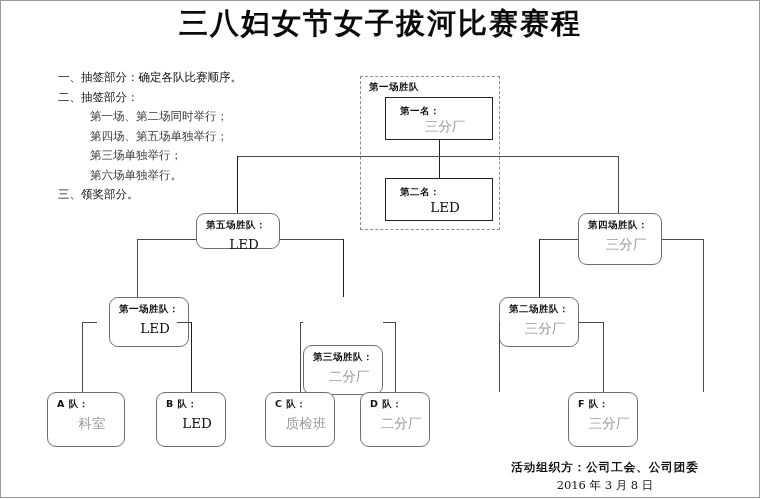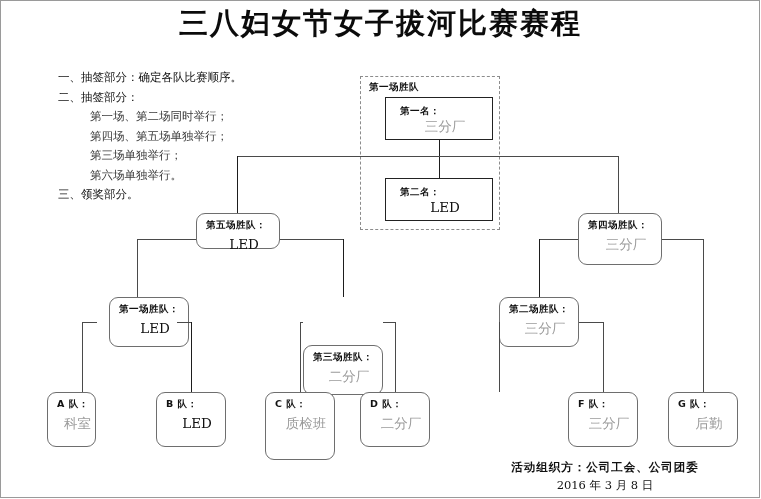--- a/index.html
+++ b/index.html
@@ -136,43 +136,39 @@
   <div class="ln lnh" style="left:137px;top:239px;width:59px;"></div>
   <div class="ln lnv" style="left:137px;top:239px;height:58px;"></div>
   <div class="ln lnh" style="left:280px;top:239px;width:63px;"></div>
   <div class="ln lnv dk" style="left:343px;top:239px;height:58px;"></div>
 
   <div class="ln lnh" style="left:539px;top:239px;width:39px;"></div>
   <div class="ln lnv dk" style="left:539px;top:239px;height:58px;"></div>
   <div class="ln lnh" style="left:662px;top:239px;width:41px;"></div>
   <div class="ln lnv" style="left:703px;top:239px;height:153px;"></div>
 
-  <div class="node" style="left:47px;top:392px;width:49px;height:55px;padding-left:37px;">
+  <div class="node" style="left:47px;top:392px;width:78px;height:55px;padding-left:37px;">
     <div class="lab">A 队：</div>
     <div class="val grey">科室</div>
   </div>
   <div class="node" style="left:156px;top:392px;width:70px;height:55px;">
     <div class="lab">B 队：</div>
     <div class="val dark">LED</div>
   </div>
-  <div class="node" style="left:265px;top:392px;width:70px;height:68px;">
+  <div class="node" style="left:265px;top:392px;width:70px;height:55px;">
     <div class="lab">C 队：</div>
     <div class="val grey">质检班</div>
   </div>
   <div class="node" style="left:360px;top:392px;width:70px;height:55px;">
     <div class="lab">D 队：</div>
     <div class="val grey">二分厂</div>
   </div>
   <div class="node" style="left:568px;top:392px;width:70px;height:55px;">
     <div class="lab">F 队：</div>
     <div class="val grey">三分厂</div>
-  </div>
-  <div class="node" style="left:668px;top:392px;width:70px;height:55px;">
-    <div class="lab">G 队：</div>
-    <div class="val grey">后勤</div>
   </div>
 
   <div class="ln lnh" style="left:82px;top:322px;width:15px;"></div>
   <div class="ln lnv" style="left:82px;top:322px;height:70px;"></div>
   <div class="ln lnh" style="left:177px;top:322px;width:14px;"></div>
   <div class="ln lnv dk" style="left:191px;top:322px;height:70px;"></div>
 
   <div class="ln lnh" style="left:300px;top:322px;width:3px;"></div>
   <div class="ln lnv" style="left:300px;top:322px;height:70px;"></div>
   <div class="ln lnh" style="left:383px;top:322px;width:12px;"></div>

